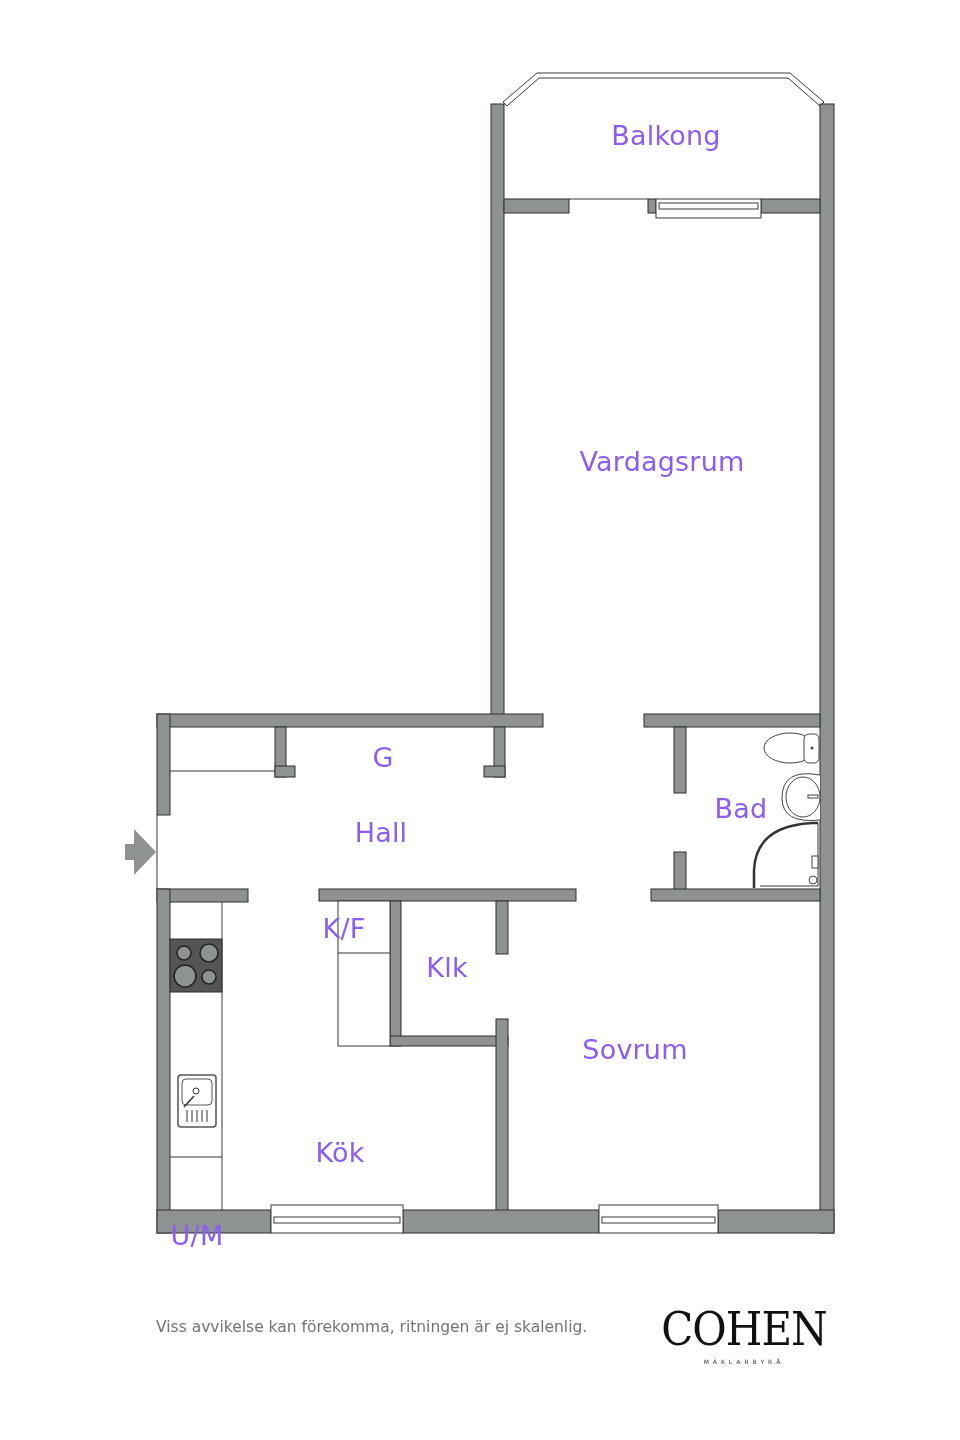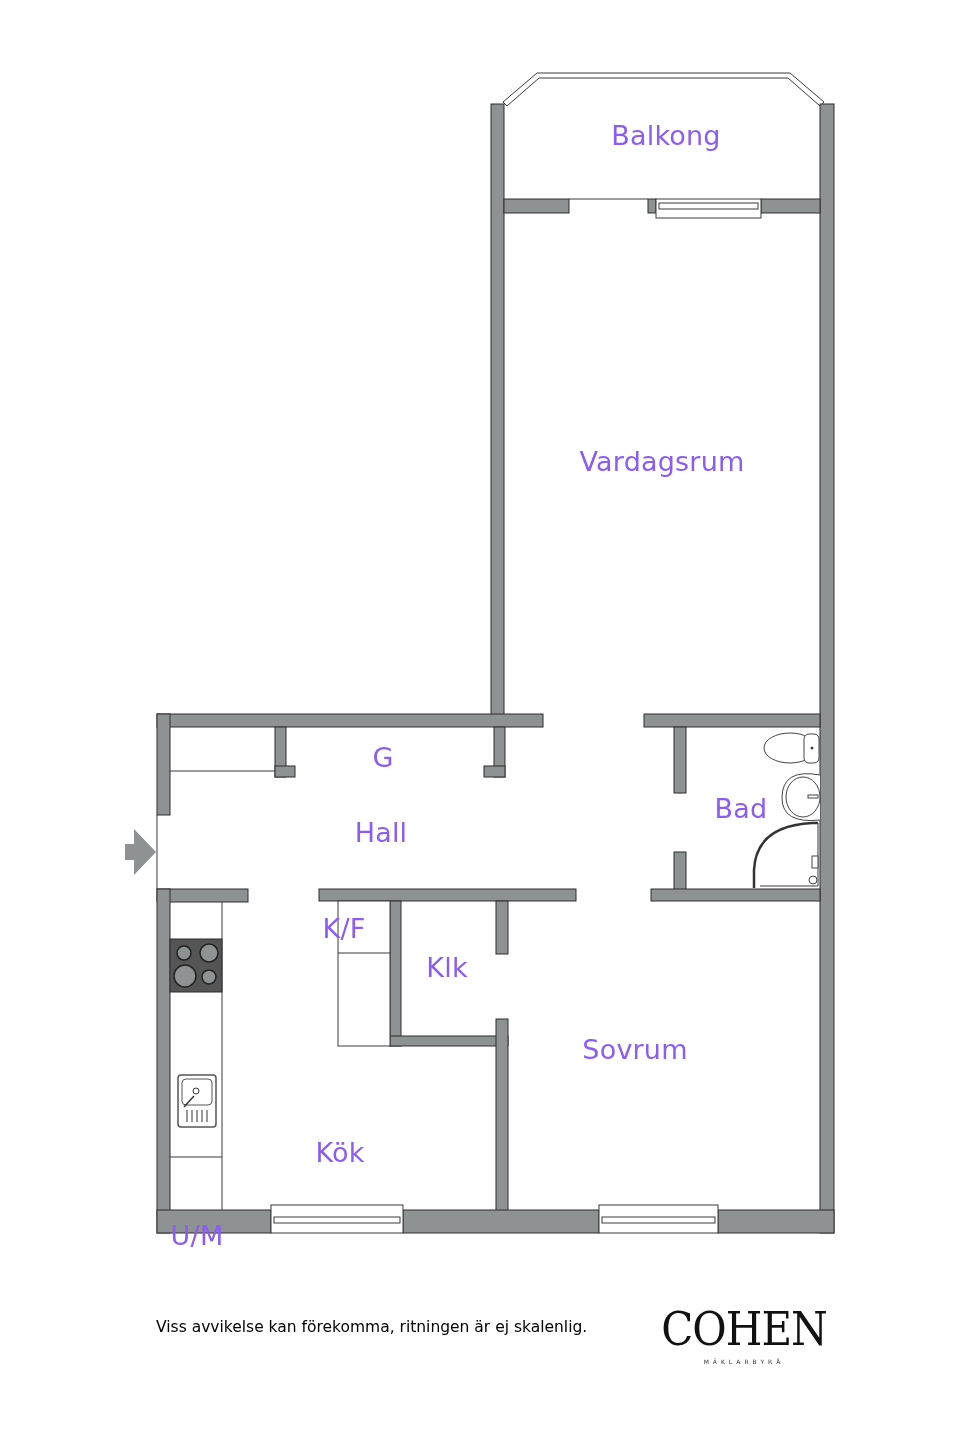--- a/index.html
+++ b/index.html
@@ -8,21 +8,21 @@
     .wall { fill: #8f9292; stroke: #2e2e2e; stroke-width: 1; }
     .thin { fill: #ffffff; stroke: #3a3a3a; stroke-width: 1; }
     .line { fill: none; stroke: #3a3a3a; stroke-width: 1; }
     .room-label {
       position: absolute; font-family: "DejaVu Sans", sans-serif;
       font-size: 27px; color: #8b5cf6; white-space: nowrap;
       transform: translate(-50%, -50%); letter-spacing: 0.2px;
     }
     .footer-note {
       position: absolute; left: 156px; top: 1318px;
-      font-family: "DejaVu Sans", sans-serif; font-size: 15.5px; color: #000000;
+      font-family: "DejaVu Sans", sans-serif; font-size: 15.5px; color: #737373;
       white-space: nowrap;
     }
     .logo {
       position: absolute; left: 655px; top: 1308px; width: 178px; text-align: center;
     }
     .logo-main {
       font-family: "DejaVu Serif", serif; font-size: 42px; line-height: 44px;
       color: #111; letter-spacing: -1px; transform: scaleY(1.1);
     }
     .logo-sub {

